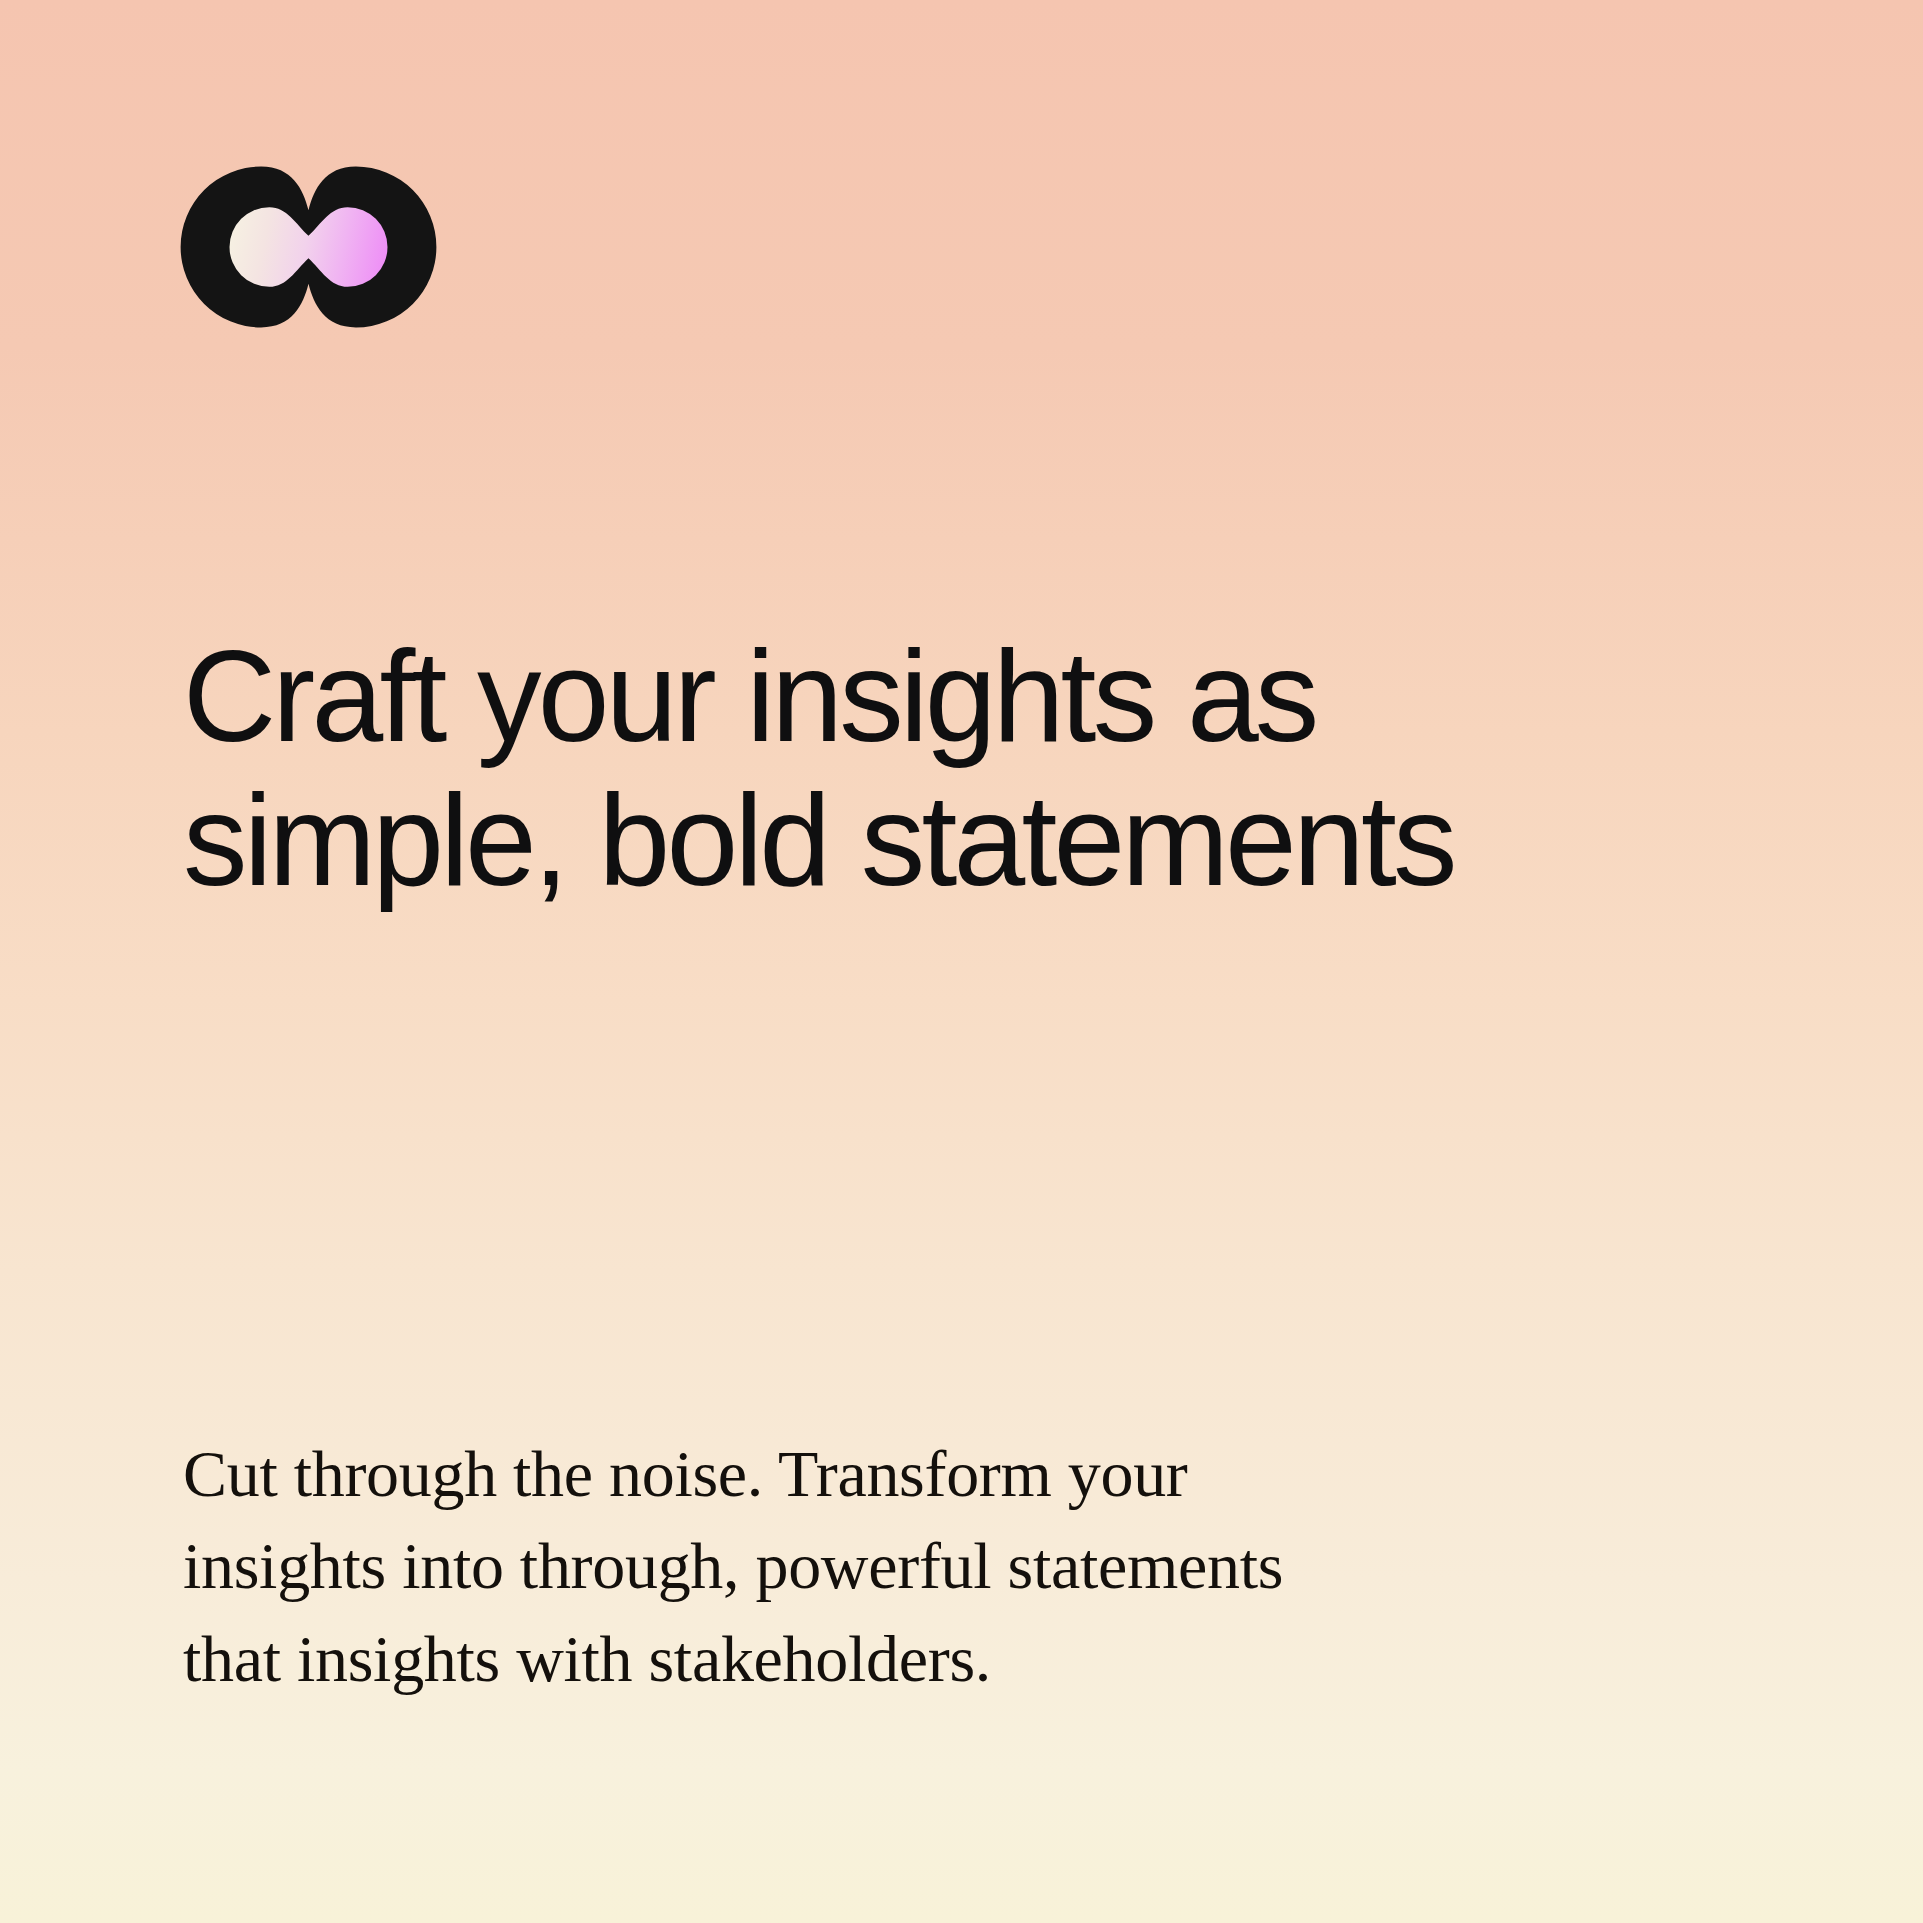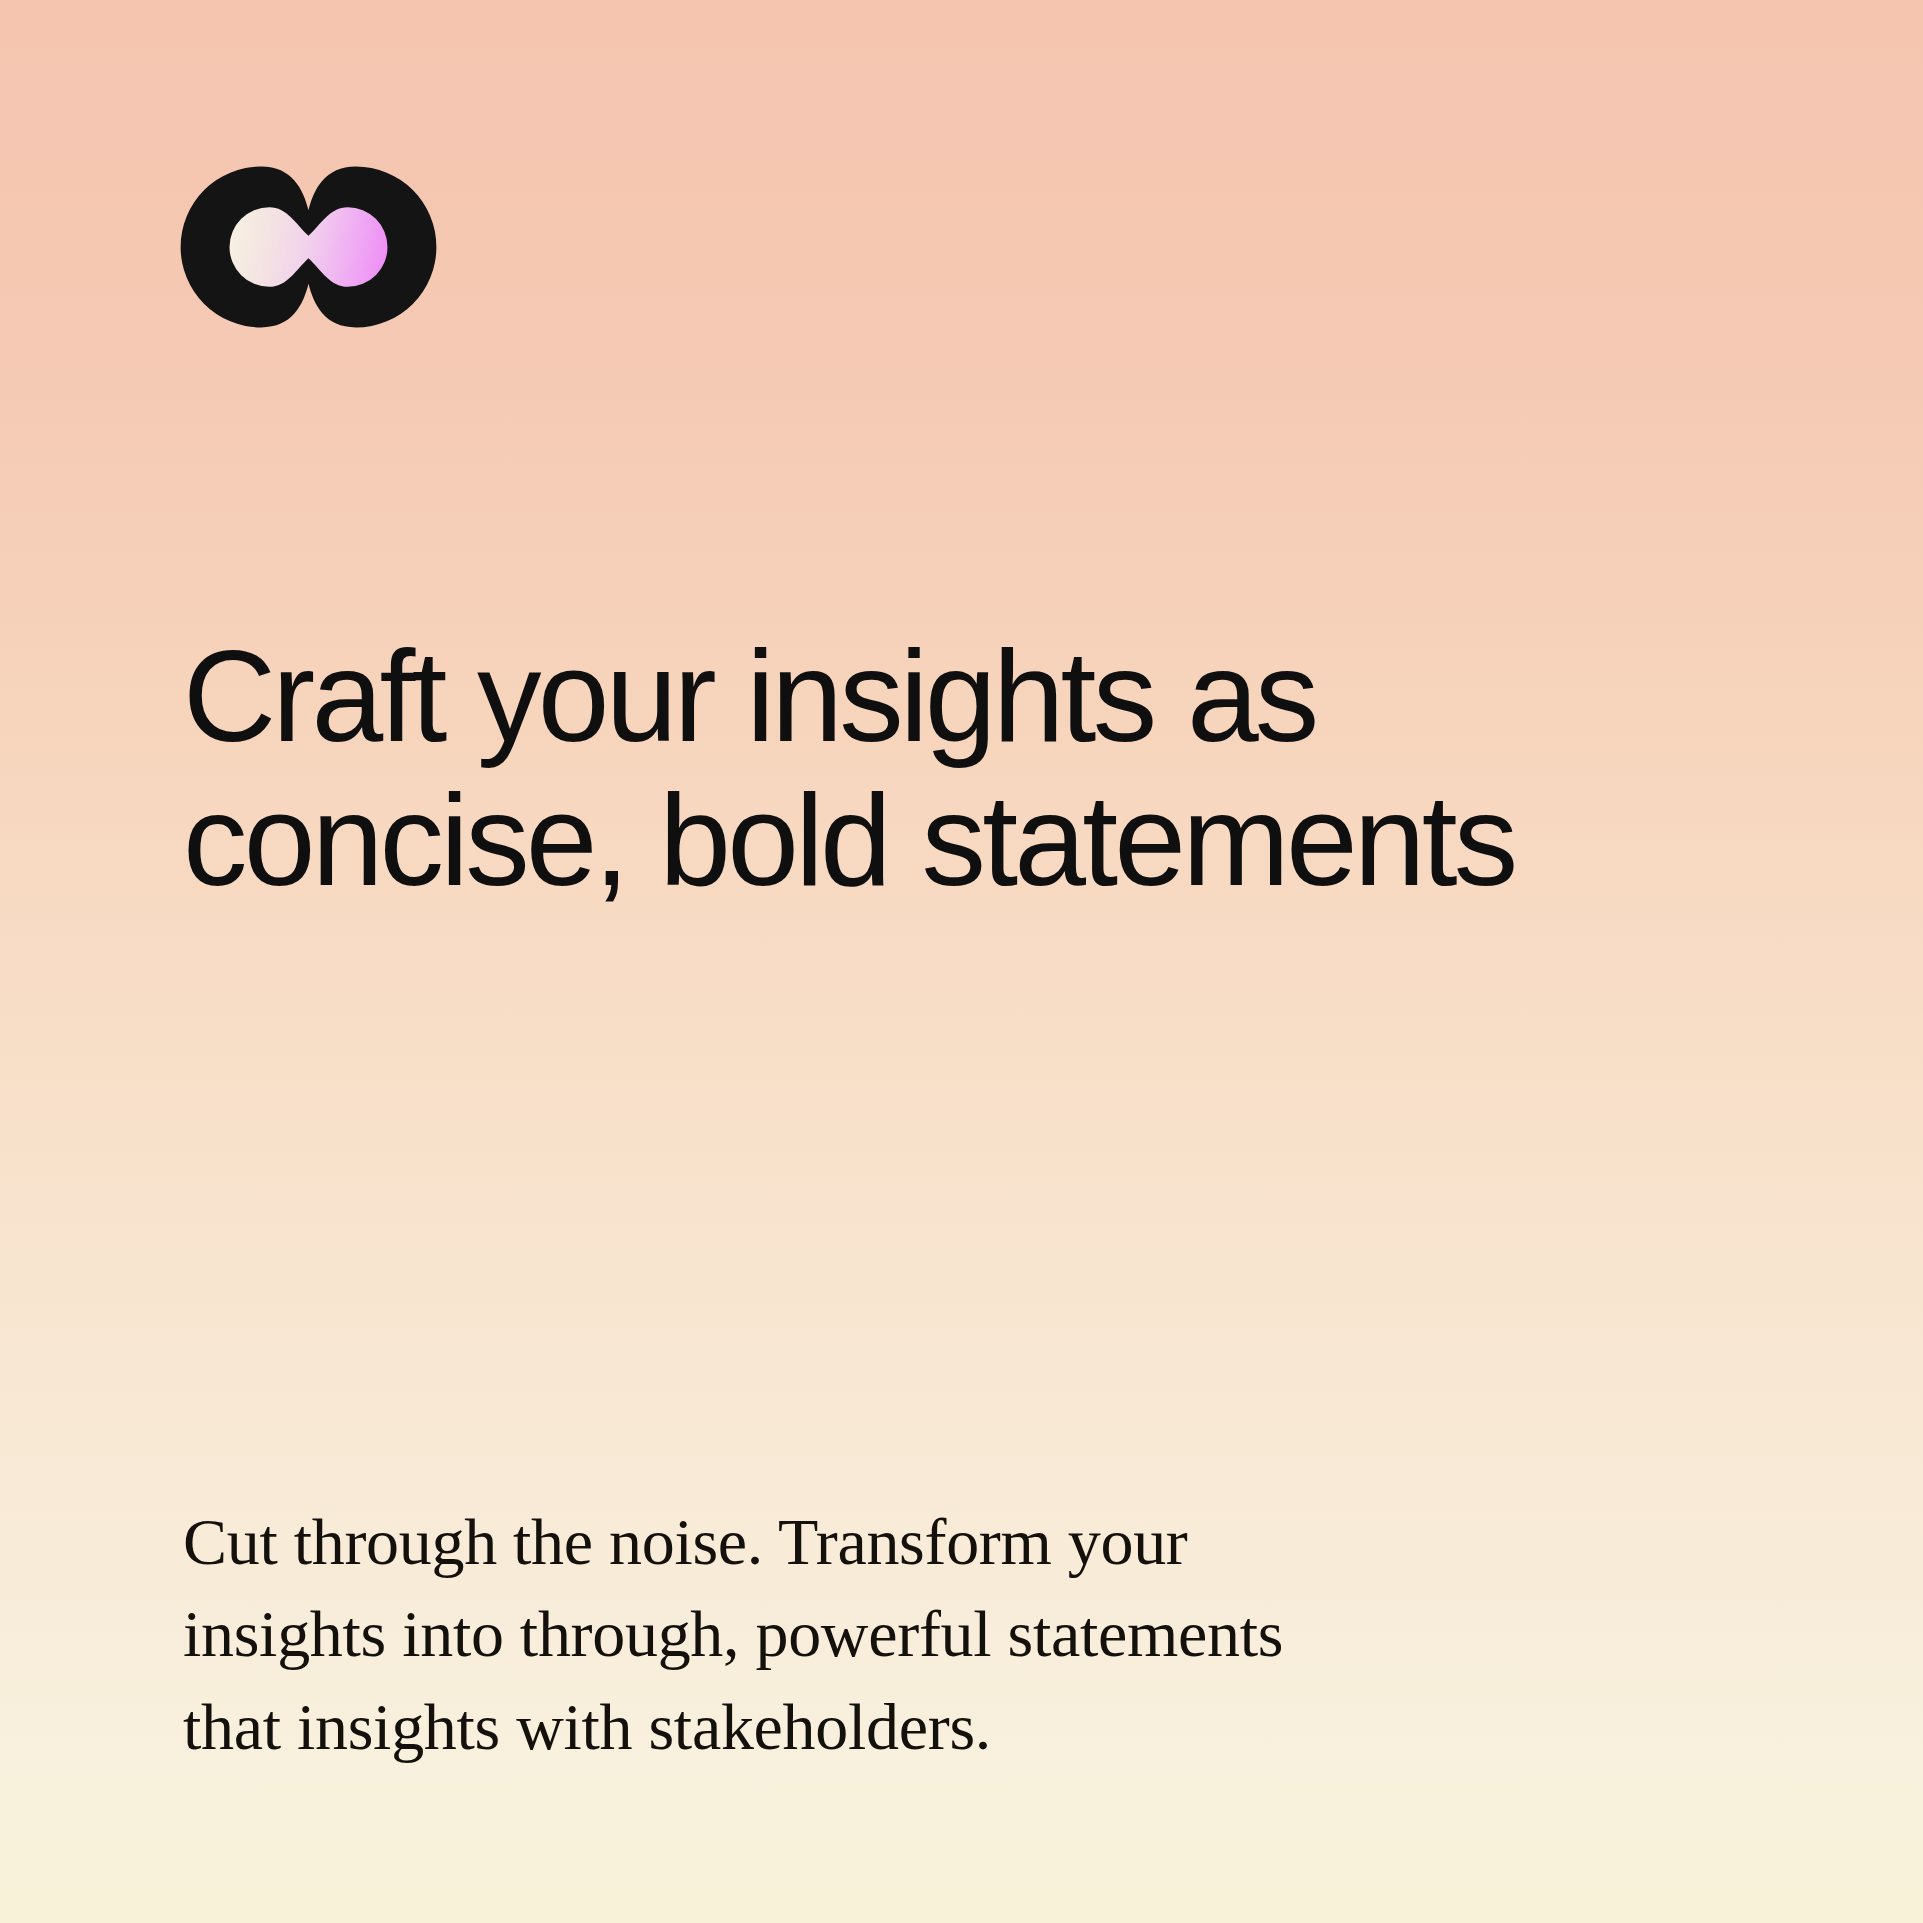--- a/index.html
+++ b/index.html
@@ -67,21 +67,21 @@
 
   #headline .hl-line {
     display: block;
     white-space: nowrap;
   }
 
   
   #body-copy {
     position: absolute;
     left: 183px;
-    top: 1496px;
+    top: 1428px;
     width: 1405px;
     margin: 0;
     font-family: "Liberation Serif", serif;
     font-size: 66px;
     font-weight: 400;
     line-height: 1.40;
     letter-spacing: -0.3px;
     color: #14100c;
   }
 
@@ -137,21 +137,21 @@
           A 53 53 0 1 0 224 56
           C 201 56 189 78 172 94
           C 155 78 143 56 120 56
           Z"></path>
       </g>
     </svg>
   </div>
 
   <h1 id="headline">
     <span class="hl-line">Craft your insights as</span>
-    <span class="hl-line">concise, bold statements</span>
+    <span class="hl-line">simple, bold statements</span>
   </h1>
 
   <p id="body-copy">
     <span class="bd-line">Cut through the noise. Transform your</span>
     <span class="bd-line">insights into through, powerful statements</span>
     <span class="bd-line">that insights with stakeholders.</span>
   </p>
 
 </div>
 

